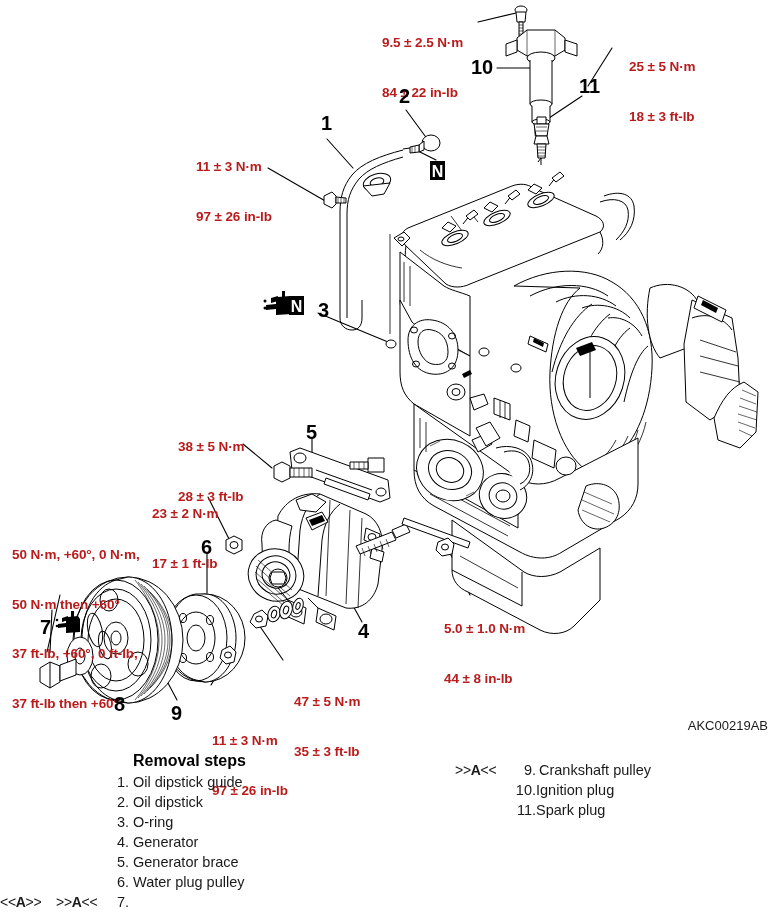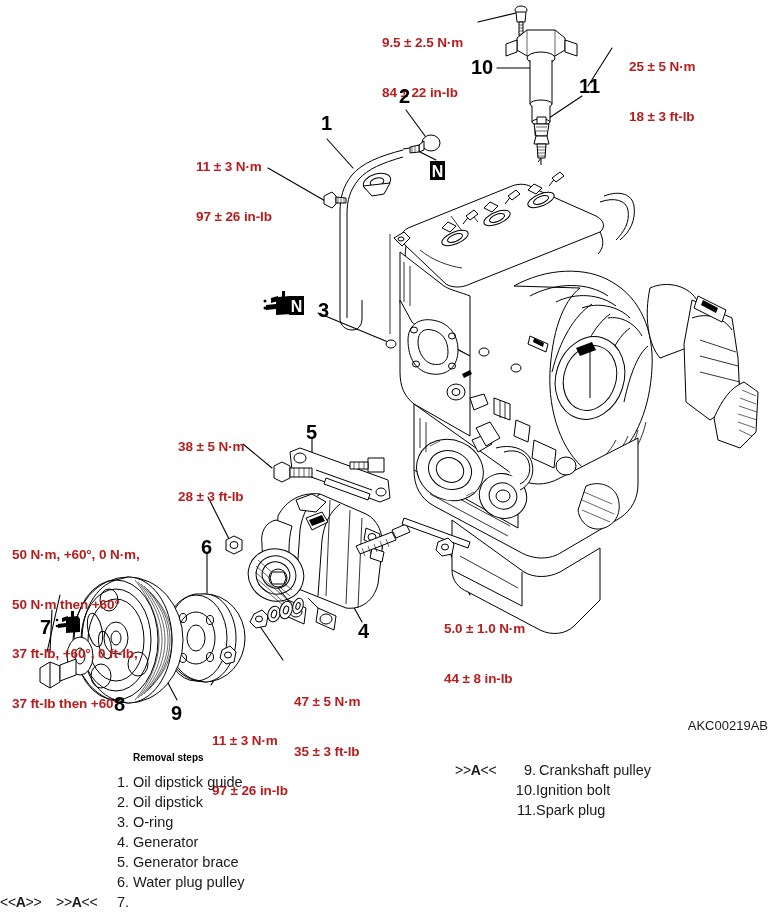--- a/index.html
+++ b/index.html
@@ -77,21 +77,21 @@
     top: 752px;
     width: 776px;
     font-family: "Liberation Sans", sans-serif;
     font-size: 14.5px;
     color: #1a1a1a;
   }
   #steps-title {
     position: absolute;
     left: 133px; top: 0;
     font-weight: bold;
-    font-size: 10px;
+    font-size: 16px;
     color: #000;
   }
   .col { position: absolute; }
   .col-left  { left: 0;   top: 20px; width: 430px; }
   .col-right { left: 455px; top: 8px; width: 320px; }
 
   .step {
     position: relative;
     height: 20px;
     line-height: 20px;
@@ -588,20 +588,24 @@
   <div class="spec" style="left:196px; top:126px;">
     <span class="ln">11 ± 3 N·m</span>
     <span class="ln">97 ± 26 in-lb</span>
   </div>
 
   <div class="spec" style="left:178px; top:406px;">
     <span class="ln">38 ± 5 N·m</span>
     <span class="ln">28 ± 3 ft-lb</span>
   </div>
 
+  <div class="spec" style="left:152px; top:473px;">
+    <span class="ln">23 ± 2 N·m</span>
+    <span class="ln">17 ± 1 ft-lb</span>
+  </div>
 
   <div class="spec" style="left:12px; top:514px;">
     <span class="ln">50 N·m, +60°, 0 N·m,</span>
     <span class="ln">50 N·m then +60°</span>
     <span class="ln">37 ft-lb, +60°, 0 ft-lb,</span>
     <span class="ln">37 ft-lb then +60°</span>
   </div>
 
   <div class="spec" style="left:444px; top:588px;">
     <span class="ln">5.0 ± 1.0 N·m</span>
@@ -691,21 +695,21 @@
 
     <div class="col col-right">
       <div class="step">
         <span class="mk mk-r">&gt;&gt;<b>A</b>&lt;&lt;</span>
         <span class="num">9.</span>
         <span class="lbl">Crankshaft pulley</span>
       </div>
       <div class="step">
         <span class="mk mk-r"></span>
         <span class="num wide">10.</span>
-        <span class="lbl tight">Ignition bolt</span>
+        <span class="lbl tight">Ignition plug</span>
       </div>
       <div class="step">
         <span class="mk mk-r"></span>
         <span class="num wide">11.</span>
         <span class="lbl tight">Spark plug</span>
       </div>
     </div>
 
   </div>
 

